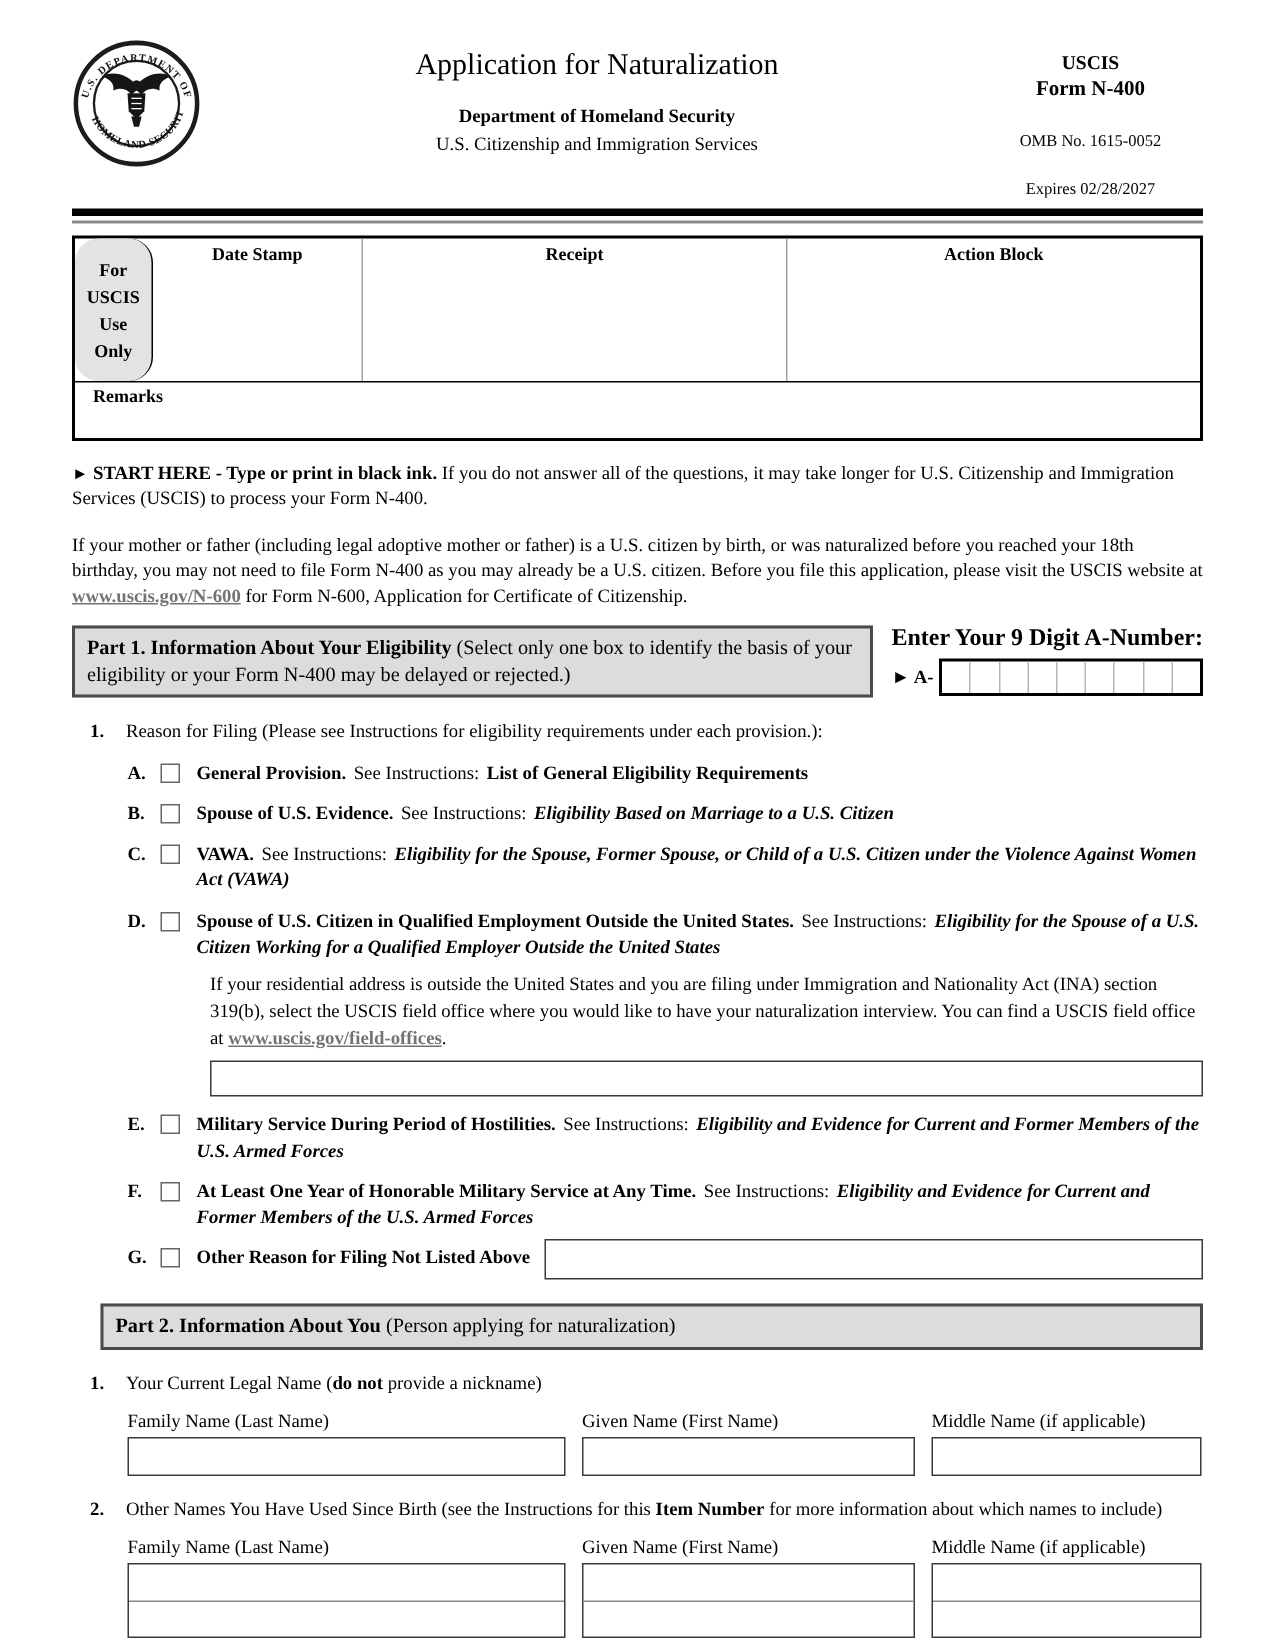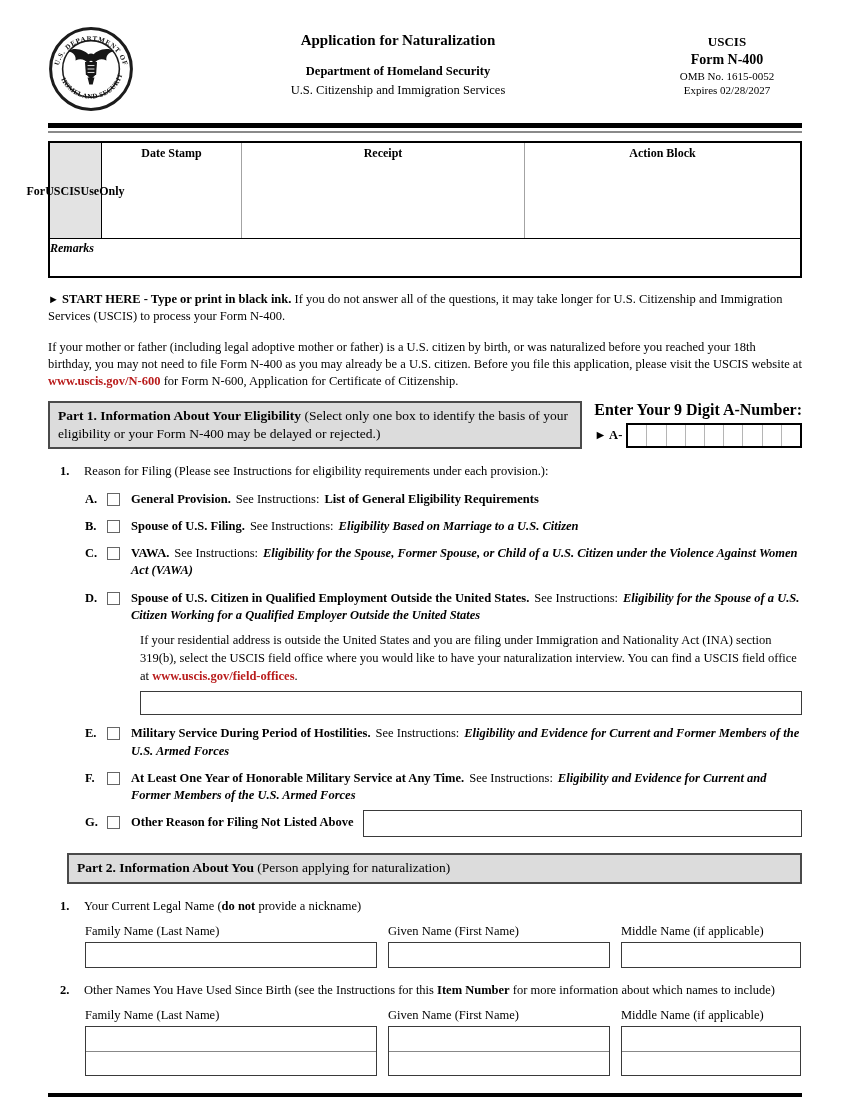--- a/index.html
+++ b/index.html
@@ -9,49 +9,49 @@
     font-family: "Liberation Serif", serif;
     font-size: 12.5px; color: #000;
     position: relative; overflow: hidden;
   }
   .page { padding: 26px 48px 0 48px; }
 
   
   .hdr { display: grid; grid-template-columns: 96px 1fr 150px; align-items: start; }
   .seal { width: 86px; height: 86px; }
   .hdr-center { text-align: center; padding-top: 6px; }
-  .hdr-title { font-size: 15px; font-weight: bold; }
+  .hdr-title { font-size: 20px; font-weight: normal; }
   .hdr-sub1 { font-size: 12.5px; font-weight: bold; margin-top: 15px; text-align: center; }
   .hdr-sub2 { font-size: 12.5px; margin-top: 4px; text-align: center; }
   .hdr-right { text-align: center; padding-top: 8px; }
   .hdr-agency { font-size: 13px; font-weight: bold; }
   .hdr-form { font-size: 14px; font-weight: bold; margin-top: 2px; }
-  .hdr-omb, .hdr-exp { font-size: 11px; margin-top: 2px; }
+  .hdr-omb, .hdr-exp { font-size: 11px; margin-top: 20px; }
 
   .rule-thick { height: 5px; background: #000; margin-top: 7px; }
   .rule-gray  { height: 2px; background: #8a8a8a; margin-top: 3px; }
 
   
   .usetable { border: 2px solid #000; margin-top: 8px; display: grid;
               grid-template-columns: 52px 140px 283px 1fr;
               grid-template-rows: 95px 38px; }
   .use-side { background: #e3e3e3; border-right: 1px solid #000;
-              display: flex; flex-direction: row; align-items: center; justify-content: center;
-              font-weight: bold; font-size: 12px; line-height: 1.5; text-align: center; }
+              display: flex; flex-direction: column; align-items: center; justify-content: center;
+              font-weight: bold; font-size: 12px; line-height: 1.5; text-align: center; border-radius: 16px; }
   .use-col { border-right: 1px solid #a3a3a3; font-weight: bold; font-size: 12px;
              text-align: center; padding-top: 3px; }
   .use-col.last { border-right: none; }
   .use-remarks { grid-column: 1 / 5; border-top: 1px solid #000;
-                 font-weight: bold; font-size: 12px; padding: 2px 0; font-style: italic; }
+                 font-weight: bold; font-size: 12px; padding: 2px 12px; }
 
   
   .para { margin-top: 13px; line-height: 1.38; }
   .arrow { font-size: 11px; }
   b.inl { font-weight: bold; margin-top: 20px; }
-  a.flink { color: #b91c1c; font-weight: bold; cursor: pointer; }
+  a.flink { color: #737373; font-weight: bold; text-decoration: underline; cursor: pointer; }
 
   
   .part1row { display: flex; margin-top: 11px; align-items: flex-start; }
   .partbox { background: #dcdcdc; border: 2px solid #4a4a4a; padding: 4px 8px 5px 8px;
              font-size: 13.5px; line-height: 1.3; }
   .part1box { width: 644px; }
   .part2box { margin-top: 16px; margin-left: 19px; }
   .partbox b { font-weight: bold; }
 
   .anum { margin-left: 12px; flex: 1; }
@@ -206,21 +206,21 @@
     <span class="cbox"></span>
     <span class="opttext">
       <b>General Provision.</b><span class="see">See Instructions:</span><span class="instr-bold">List of General Eligibility Requirements</span>
     </span>
   </div>
 
   <div class="opt">
     <span class="optletter">B.</span>
     <span class="cbox"></span>
     <span class="opttext">
-      <b>Spouse of U.S. Filing.</b><span class="see">See Instructions:</span><span class="instr-bi">Eligibility Based on Marriage to a U.S. Citizen</span>
+      <b>Spouse of U.S. Evidence.</b><span class="see">See Instructions:</span><span class="instr-bi">Eligibility Based on Marriage to a U.S. Citizen</span>
     </span>
   </div>
 
   <div class="opt">
     <span class="optletter">C.</span>
     <span class="cbox"></span>
     <span class="opttext">
       <b>VAWA.</b><span class="see">See Instructions:</span><span class="instr-bi">Eligibility for the Spouse, Former Spouse, or Child of a U.S. Citizen under the Violence Against Women Act (VAWA)</span>
     </span>
   </div>

